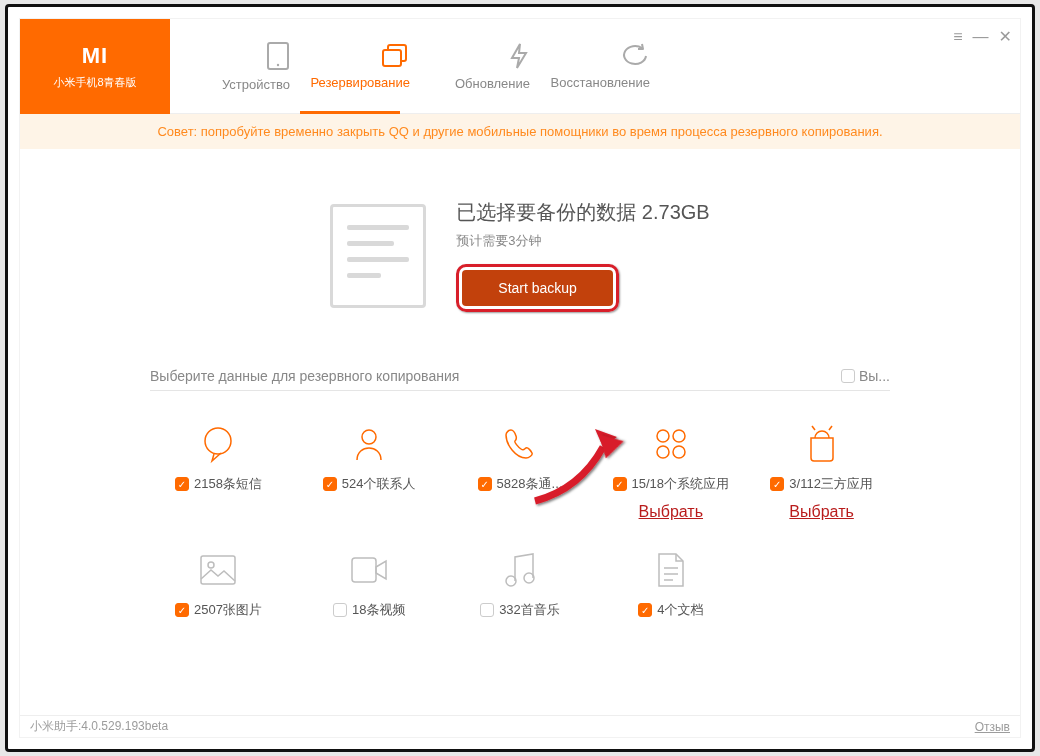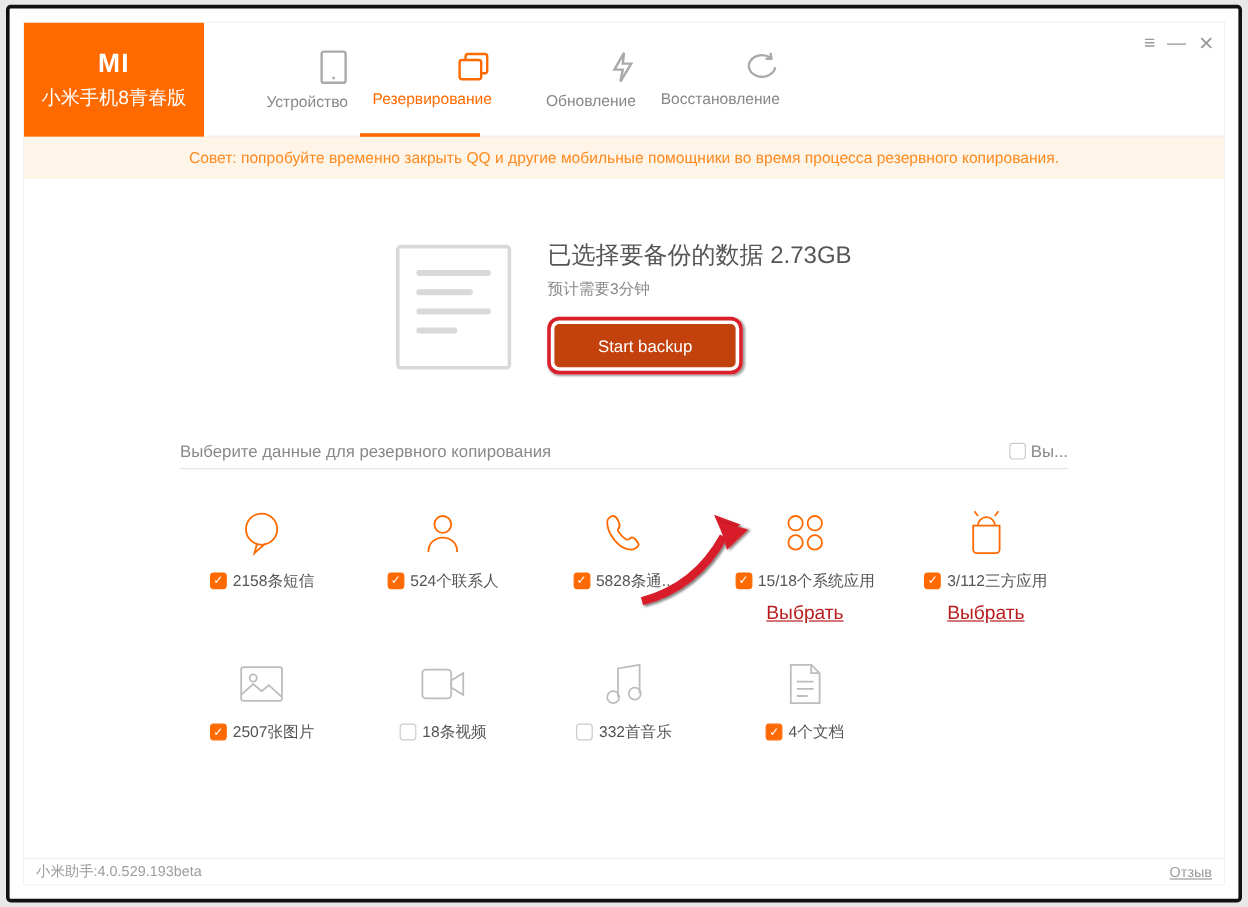--- a/index.html
+++ b/index.html
@@ -43,21 +43,21 @@
   background: #ff6a00;
   color: #fff;
   display: flex;
   flex-direction: column;
   align-items: center;
   justify-content: center;
   gap: 6px;
   text-align: center;
 }
 .mi-logo { font-size: 22px; font-weight: bold; letter-spacing: 1px; }
-.brand-sub { font-size: 16px; }
+.brand-sub { font-size: 11px; }
 .tabs {
   display: flex;
   flex: 1;
   align-items: stretch;
 }
 .tab {
   display: flex;
   flex-direction: column;
   align-items: flex-end;
   justify-content: center;

